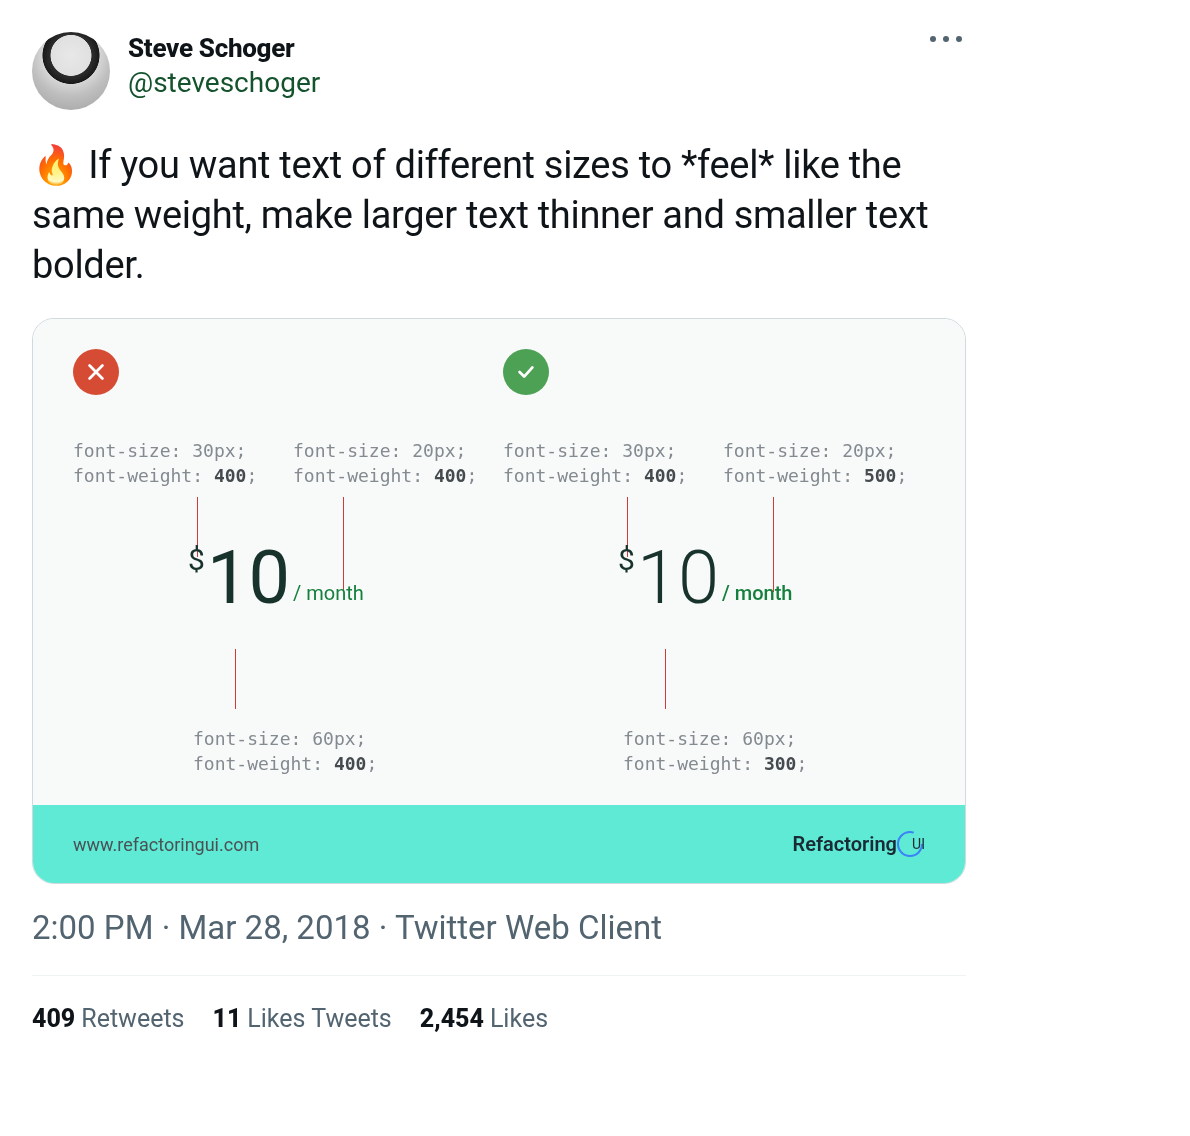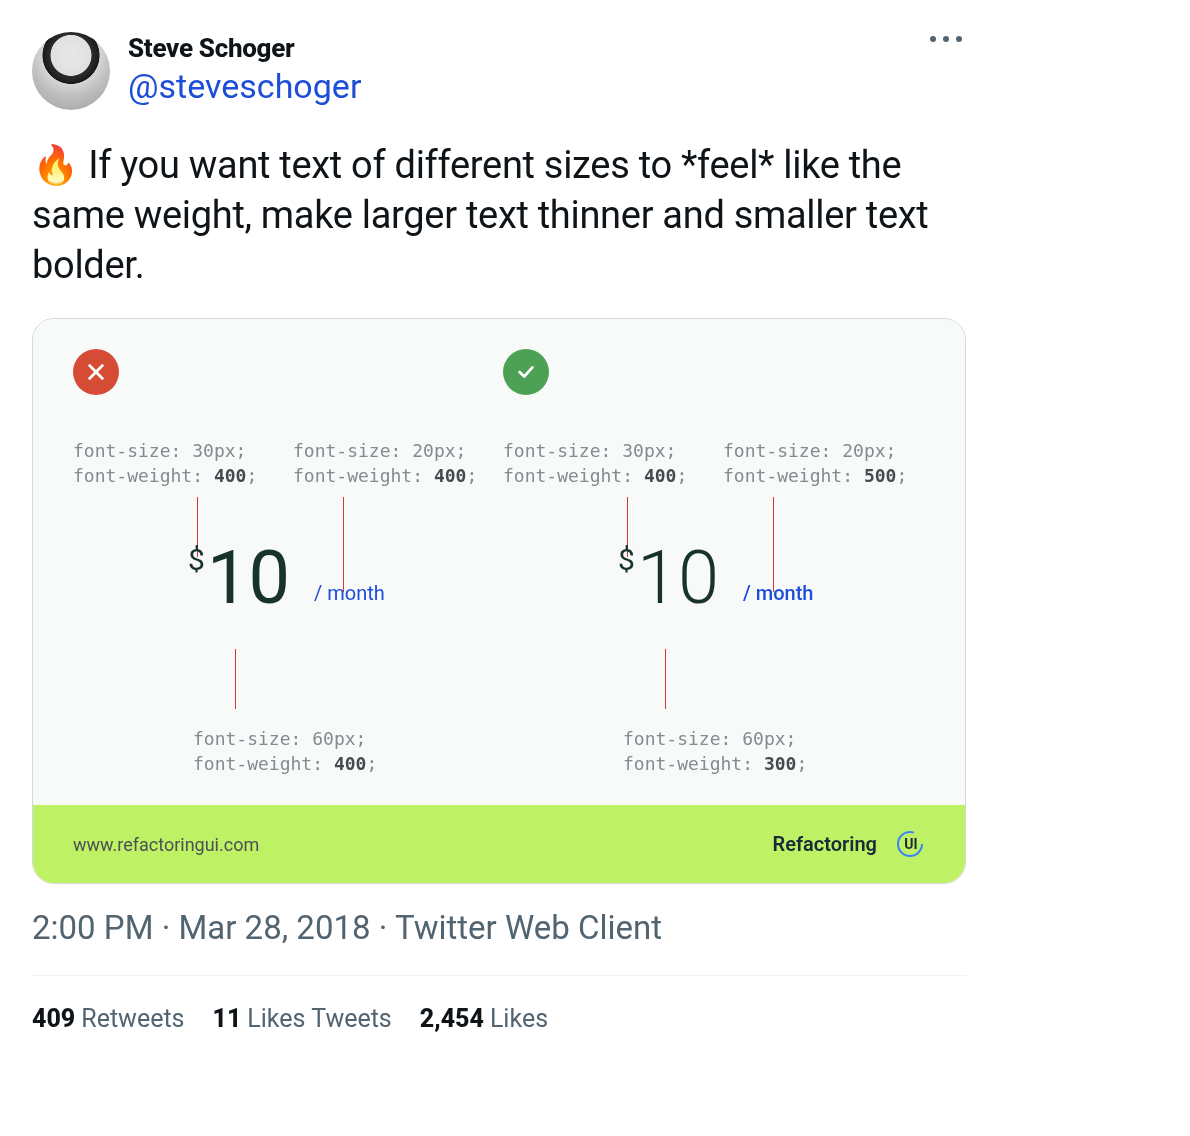--- a/index.html
+++ b/index.html
@@ -1,45 +1,45 @@
 <!DOCTYPE html>
 <html><head>
 <meta charset="utf-8">
 <style>
   html,body{margin:0;padding:0;background:#fff;font-family:-apple-system,BlinkMacSystemFont,"Segoe UI",Roboto,Helvetica,Arial,sans-serif;color:#0f1419}
   .tweet{width:998px;min-height:1136px;box-sizing:border-box;padding:32px 32px 0 32px;position:relative}
   .header{display:flex;align-items:flex-start}
   .avatar{width:78px;height:78px;border-radius:50%;background:radial-gradient(circle at 50% 30%,#e8e8e8 0,#e0e0e0 30%,#2d2d2d 31%,#1a1a1a 42%,#d5d5d5 43%,#bfbfbf 60%,#9e9e9e 100%);flex-shrink:0;margin-right:18px}
   .names{display:flex;flex-direction:column;line-height:1.25}
   .display-name{font-weight:800;font-size:26px;letter-spacing:-.3px}
-  .handle{color:#1d4ed8;font-size:34px}
+  .handle{color:#14532d;font-size:28px}
   .more{position:absolute;top:36px;right:36px;display:flex;gap:7px}
   .more span{width:6px;height:6px;border-radius:50%;background:#536471}
   .body{font-size:38px;line-height:1.32;margin-top:30px;letter-spacing:-.3px}
   .fire{font-size:38px}
   .card{margin-top:28px;border:1px solid #cfd9de;border-radius:22px;overflow:hidden}
   .card-body{background:#f8f9f9;padding:30px 40px 16px 40px}
   .cols{display:flex;gap:8px}
   .col{flex:1;position:relative;height:440px}
   .badge{width:46px;height:46px;border-radius:50%;display:flex;align-items:center;justify-content:center;color:#fff;font-weight:700}
   .badge svg{width:22px;height:22px;stroke:#fff;stroke-width:3;fill:none;stroke-linecap:round;stroke-linejoin:round}
   .bad{background:#d54b33}
   .good{background:#4ca154}
   .annot{position:absolute;font-family:ui-monospace,SFMono-Regular,Menlo,Consolas,monospace;font-size:18px;color:#838a90;line-height:1.35;white-space:nowrap}
   .annot b{color:#454a4e;font-weight:600}
   .price{position:absolute;left:115px;top:192px;display:flex;align-items:flex-end;color:#17332c}
   .dollar{font-size:30px;font-weight:400;margin-bottom:38px;margin-right:2px}
   .amt{font-size:74px;font-weight:400;line-height:1}
   .amt.thin{font-weight:300}
-  .per{font-size:20px;font-weight:400;margin-left:24px;margin-bottom:10px;color:#1d4ed8}
+  .per{font-size:20px;font-weight:400;margin-left:3px;margin-bottom:10px;color:#15803d}
   .per.bold{font-weight:500}
   .vline{position:absolute;width:1px;background:#d23a3a}
-  .card-foot{background:#bef264;padding:24px 40px;display:flex;align-items:center;justify-content:space-between;color:#4a5155;font-size:18px}
-  .brand{display:flex;align-items:center;font-weight:600;font-size:20px;color:#1a2b36;gap:20px}
-  .brand .ui{display:inline-flex;align-items:center;justify-content:center;font-weight:700;color:#1a2b36;position:relative}
+  .card-foot{background:#5eead4;padding:24px 40px;display:flex;align-items:center;justify-content:space-between;color:#4a5155;font-size:18px}
+  .brand{display:flex;align-items:center;font-weight:600;font-size:20px;color:#1a2b36;gap:0}
+  .brand .ui{display:inline-flex;align-items:center;justify-content:flex-end;font-weight:400;color:#1a2b36;position:relative}
   .brand svg{width:30px;height:30px;margin-left:-2px}
   .meta{margin-top:24px;color:#536471;font-size:33px}
   .hr{height:1px;background:#eff3f4;margin:28px 0}
   .stats{display:flex;gap:28px;font-size:25px;color:#536471;padding-bottom:30px}
   .stats b{color:#0f1419;font-weight:800;margin-right:6px}
 </style>
 </head>
 <body>
 
 <div class="tweet">

